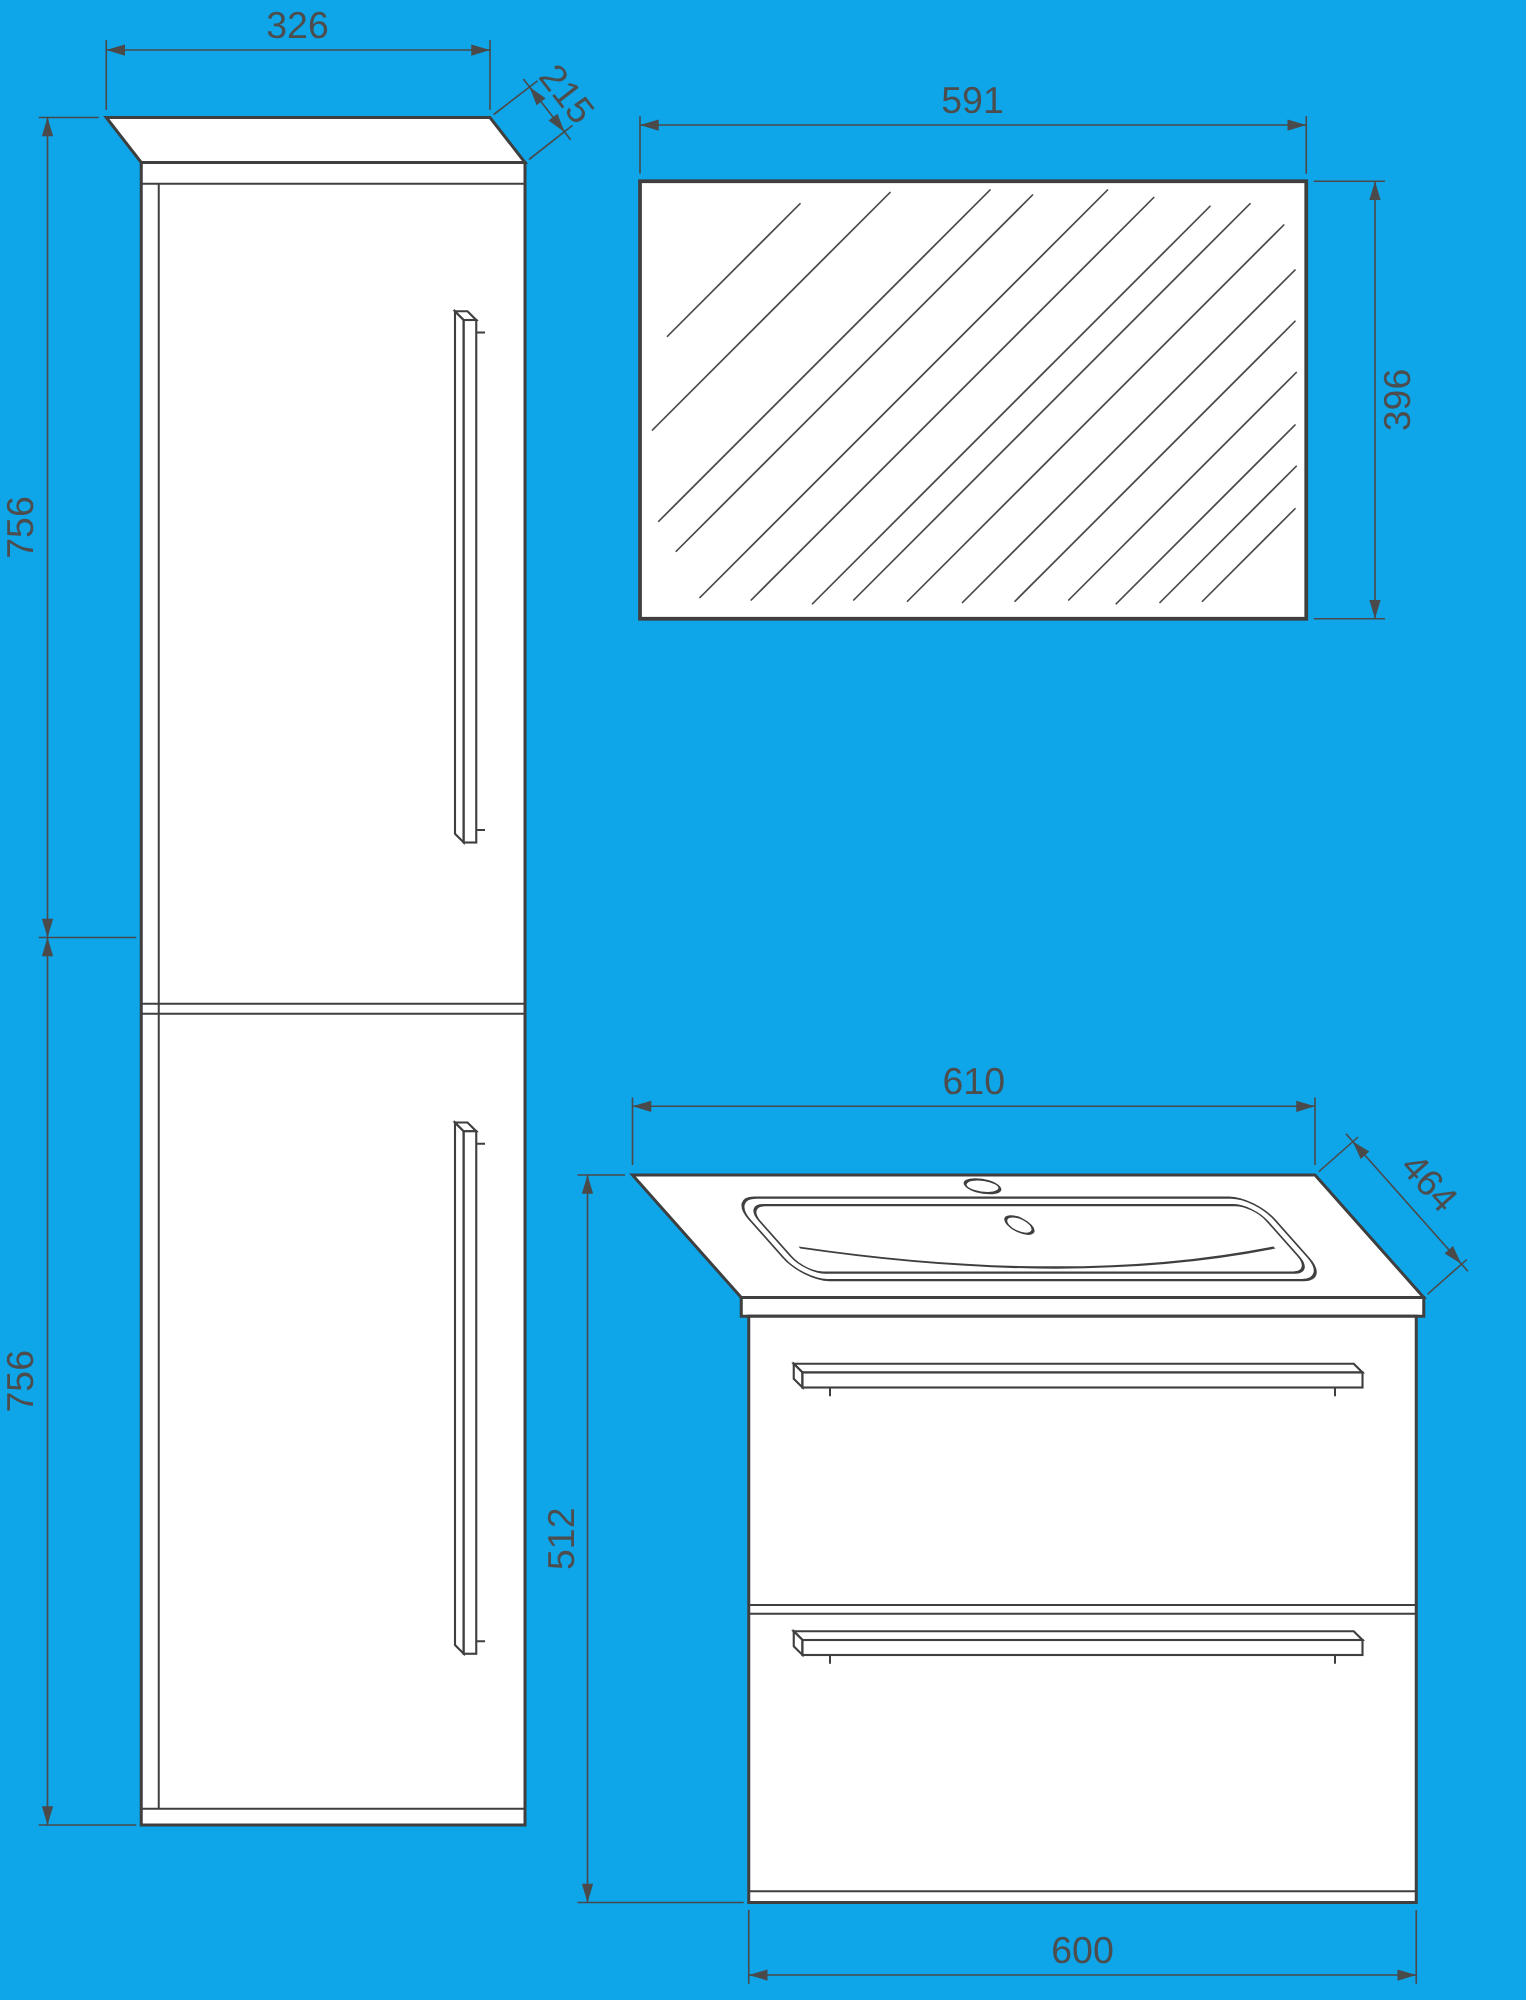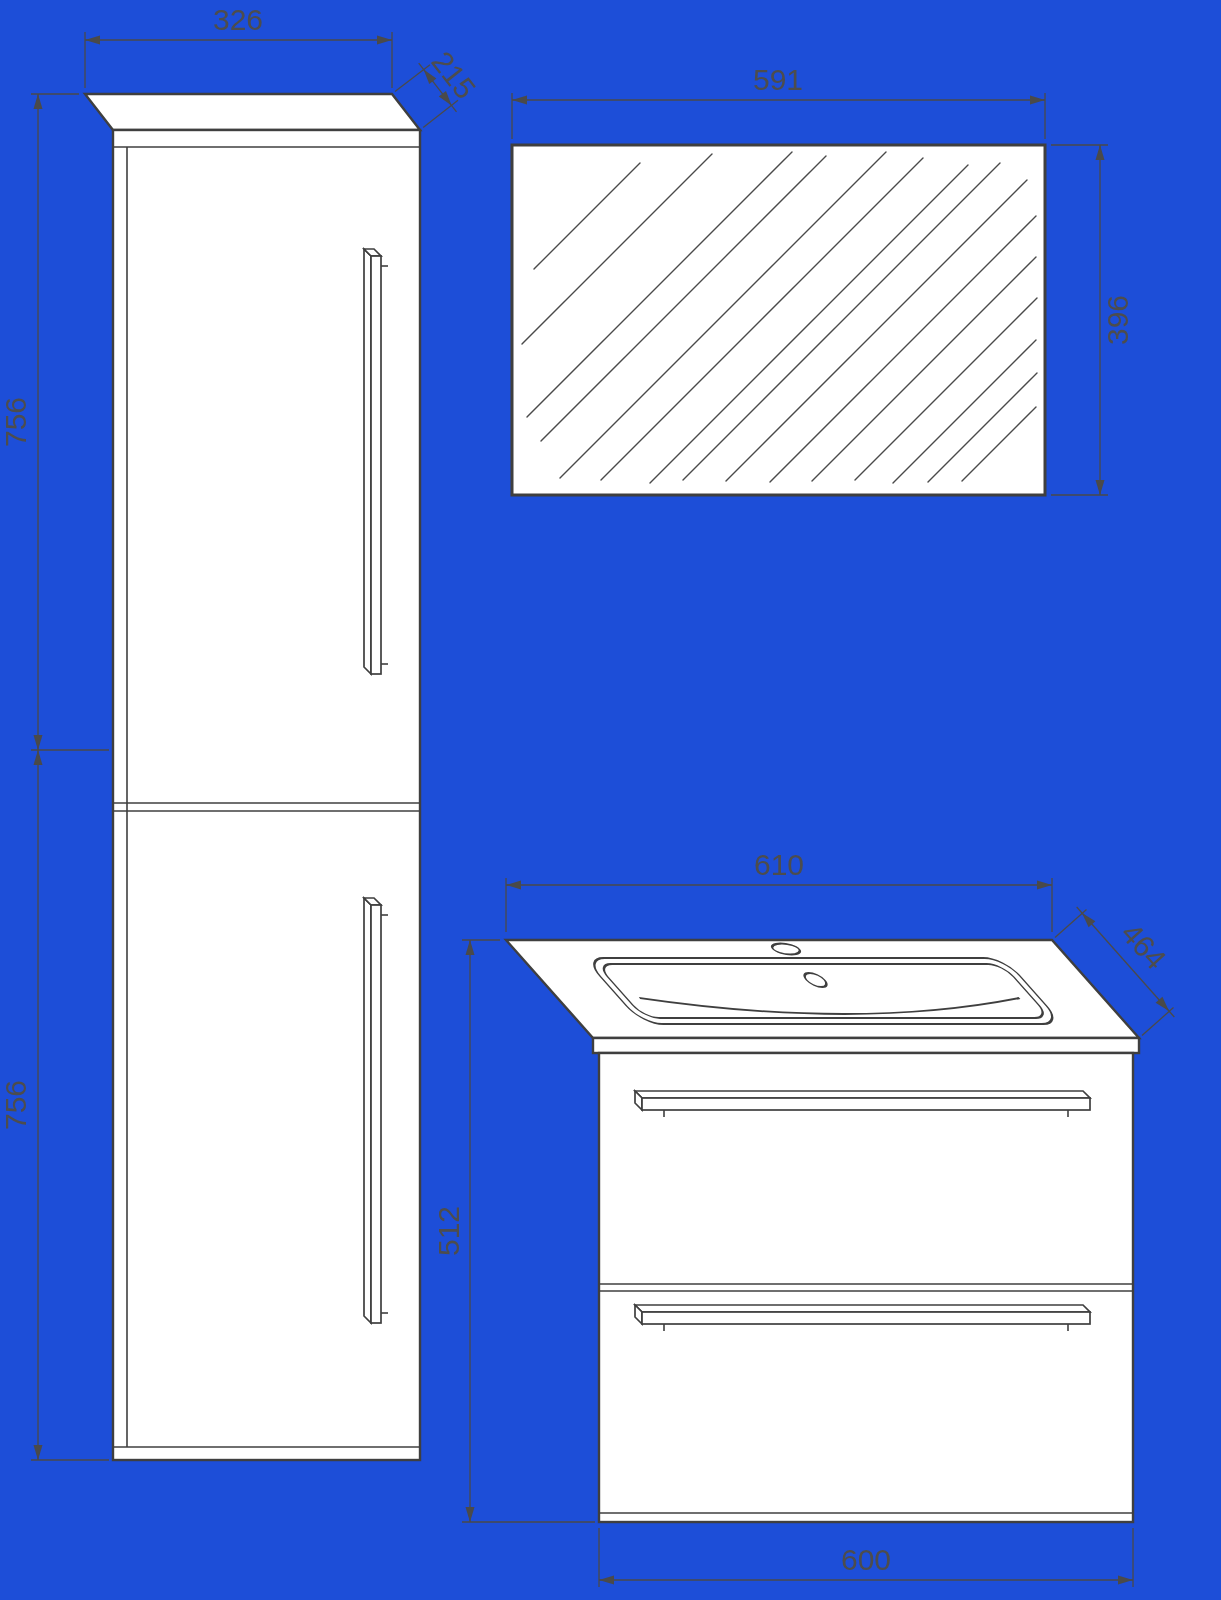--- a/index.html
+++ b/index.html
@@ -1,16 +1,16 @@
 <!DOCTYPE html>
 <html><head>
 <meta charset="utf-8">
 <style>
   html,body{margin:0;padding:0;background:#ffffff;}
-  .stage{width:1221px;height:1600px;position:relative;background:#1d4ed8;}
+  .stage{width:1221px;height:1600px;position:relative;background:#0ea5e9;}
   svg{display:block;}
   .face   {fill:#ffffff;stroke:#3f3f3f;stroke-width:2.4;stroke-linejoin:miter;}
   .thin   {fill:none;stroke:#3f3f3f;stroke-width:1.6;}
   .hnd    {fill:#ffffff;stroke:#3f3f3f;stroke-width:1.7;stroke-linejoin:miter;}
   .bsn    {fill:none;stroke:#3f3f3f;stroke-width:1.8;}
   .bsnfill{fill:#ffffff;stroke:#3f3f3f;stroke-width:1.8;}
   .dim    {fill:none;stroke:#4a4a4a;stroke-width:1.3;}
   .arw    {fill:#4a4a4a;stroke:none;}
   .hatch  {fill:none;stroke:#4a4a4a;stroke-width:1.4;stroke-linecap:round;}
   .dimtxt {font-family:"Liberation Sans", sans-serif;font-size:30px;fill:#4d4d4d;text-anchor:middle;}

